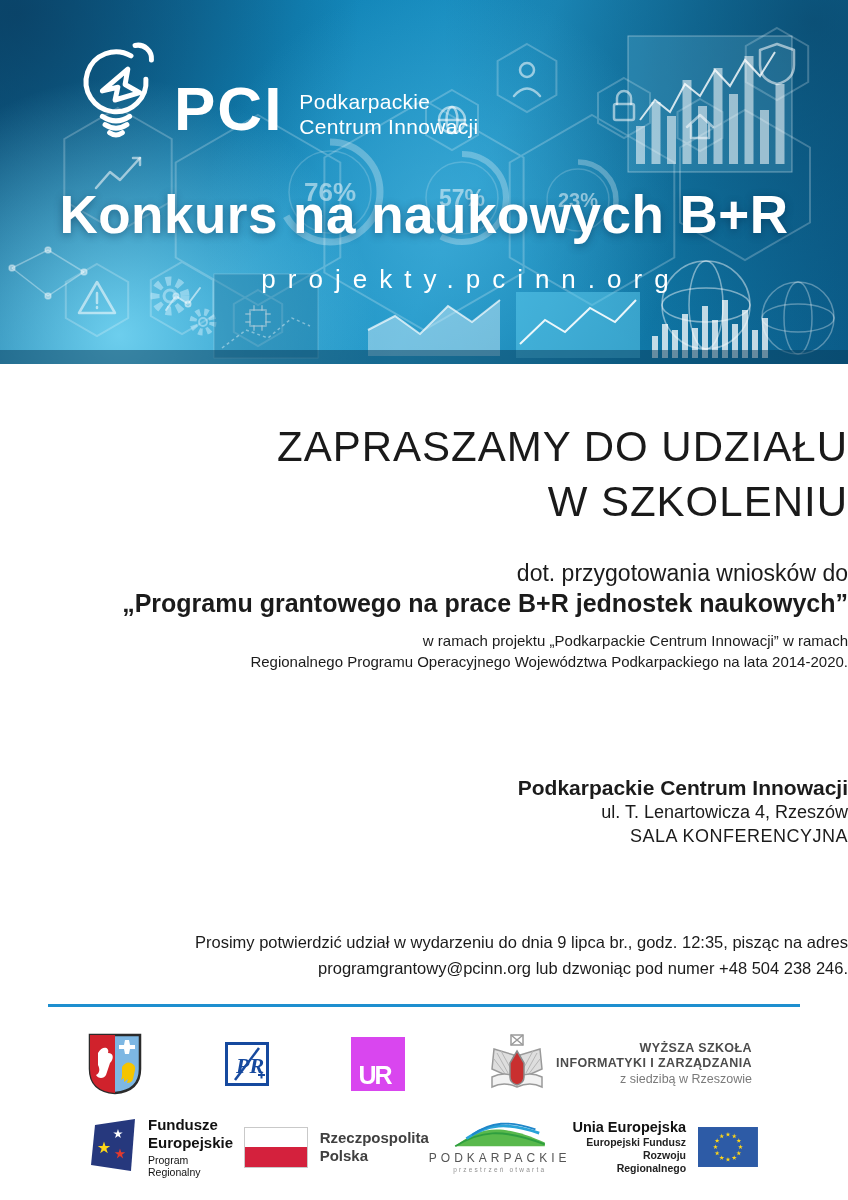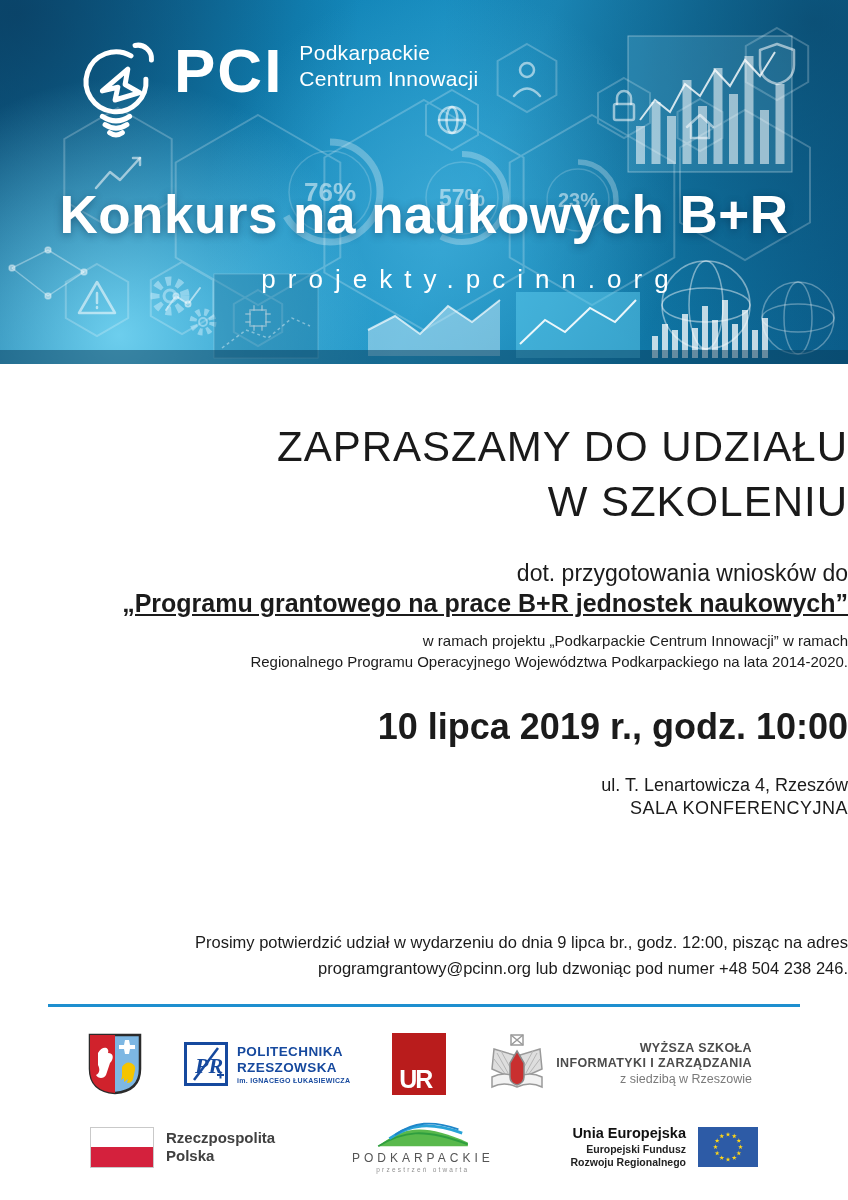--- a/index.html
+++ b/index.html
@@ -10,54 +10,54 @@
   .hero{
     position:absolute;left:0;top:0;width:848px;height:364px;overflow:hidden;
     background:
       radial-gradient(circle at 14% 92%, rgba(125,220,248,.85), rgba(125,220,248,0) 32%),
       radial-gradient(circle at 52% 60%, rgba(80,185,225,.5), rgba(80,185,225,0) 48%),
       radial-gradient(circle at 96% 6%, rgba(8,50,82,.55), rgba(8,50,82,0) 42%),
       radial-gradient(circle at 2% 4%, rgba(8,50,82,.6), rgba(8,50,82,0) 38%),
       linear-gradient(115deg,#0d5c88 0%,#1183b6 30%,#1d94c6 55%,#1079a8 78%,#0b5e8c 100%);
   }
   .hero-deco{position:absolute;left:0;top:0;width:848px;height:364px;}
-  .brand{position:absolute;left:74px;top:40px;display:flex;align-items:flex-start;color:#fff;}
+  .brand{position:absolute;left:74px;top:40px;display:flex;align-items:flex-end;color:#fff;}
   .brand-icon{width:84px;height:100px;margin-right:16px;}
   .brand-acronym{font-size:62px;font-weight:600;letter-spacing:2px;line-height:1;margin-right:16px;}
   .brand-name{font-size:21px;font-weight:300;line-height:1.22;letter-spacing:.3px;}
   .hero-title{position:absolute;top:188px;left:0;width:100%;text-align:center;color:#fff;
     font-size:53px;font-weight:800;letter-spacing:.5px;line-height:1;
     text-shadow:0 2px 8px rgba(0,40,70,.45);}
   .hero-url{position:absolute;top:264px;left:0;width:100%;text-align:center;color:#fff;
     font-size:26px;font-weight:400;letter-spacing:12px;text-indent:6px;padding-left:44px;}
 
   
   .centered{position:absolute;left:0;width:100%;text-align:right;}
   .heading{top:420px;font-size:42px;font-weight:400;letter-spacing:1px;line-height:1.3;color:#1a1a1a;}
   .sub{top:560px;font-size:23px;}
-  .program{top:589px;font-size:25px;font-weight:700;text-decoration:underline;}
+  .program{top:589px;font-size:25px;font-weight:700;}
   .context{top:631px;font-size:15px;line-height:1.38;}
   .datetime{top:706px;font-size:36px;font-weight:700;}
   .venue{top:774px;line-height:1.3;}
   .venue-name{font-size:21px;font-weight:700;}
   .venue-address{font-size:18px;}
   .venue-room{font-size:18px;letter-spacing:.5px;}
   .rsvp{top:930px;font-size:16.5px;line-height:1.55;}
 
   .divider{position:absolute;top:1004px;left:48px;width:752px;height:3px;background:#1e8fcf;}
 
   
   .logo-row{position:absolute;left:0;width:848px;display:flex;justify-content:space-between;align-items:center;}
   .row1{top:1028px;height:72px;padding:0 96px 0 88px;box-sizing:border-box;}
   .row2{top:1112px;height:70px;padding:0 90px;box-sizing:border-box;}
   .partner{display:flex;align-items:center;}
   .pr-text{margin-left:9px;color:#16499e;text-align:left;}
   .pr-l1,.pr-l2{font-size:13.5px;font-weight:700;letter-spacing:.4px;line-height:1.15;}
   .pr-l3{font-size:7px;font-weight:700;letter-spacing:.3px;margin-top:2px;}
-  .ur-box{width:54px;height:62px;background:#b91c1c;display:flex;align-items:flex-end;justify-content:flex-start;padding:4px 0 6px 7px;box-sizing:border-box;}
+  .ur-box{width:54px;height:54px;background:#d946ef;display:flex;align-items:flex-end;justify-content:flex-start;padding:4px 0 6px 7px;box-sizing:border-box;}
   .ur-box span{color:#fff;font-size:25px;font-weight:700;letter-spacing:-2px;line-height:.8;}
   .wsiiz-text{margin-left:10px;text-align:right;}
   .wsiiz-l1,.wsiiz-l2{font-size:12.5px;font-weight:700;color:#4c4c4c;letter-spacing:.4px;line-height:1.25;}
   .wsiiz-l3{font-size:12.5px;color:#7a7a7a;line-height:1.25;}
   .fe-text{margin-left:10px;text-align:left;color:#111;}
   .fe-l1,.fe-l2{font-size:15px;font-weight:700;line-height:1.15;}
   .fe-l3{font-size:10.5px;margin-top:3px;}
   .pl-flag{width:64px;height:41px;border:1px solid #c9c9c9;box-sizing:border-box;background:#fff;}
   .pl-flag-inner{display:flex;flex-direction:column;width:100%;height:100%;}
   .pl-flag-inner .w{flex:1;background:#fff;}
@@ -249,29 +249,29 @@
   </div>
 
   <div class="centered sub">dot. przygotowania wniosków do</div>
   <div class="centered program">„Programu grantowego na prace B+R jednostek naukowych”</div>
 
   <div class="centered context">
     <div>w ramach projektu „Podkarpackie Centrum Innowacji” w ramach</div>
     <div>Regionalnego Programu Operacyjnego Województwa Podkarpackiego na lata 2014-2020.</div>
   </div>
 
-  <div class="centered datetime">10 lipca 2019 r., godz. 10:00</div>
 
   <div class="centered venue">
+    <div class="venue-name">Podkarpackie Centrum Innowacji</div>
     <div class="venue-address">ul. T. Lenartowicza 4, Rzeszów</div>
     <div class="venue-room">SALA KONFERENCYJNA</div>
   </div>
 
   <div class="centered rsvp">
-    <div>Prosimy potwierdzić udział w wydarzeniu do dnia 9 lipca br., godz. 12:00, pisząc na adres</div>
+    <div>Prosimy potwierdzić udział w wydarzeniu do dnia 9 lipca br., godz. 12:35, pisząc na adres</div>
     <div>programgrantowy@pcinn.org lub dzwoniąc pod numer +48 504 238 246.</div>
   </div>
 
   <div class="divider"></div>
 
   <div class="logo-row row1">
 
     <div class="partner">
       <svg width="54" height="62" viewBox="0 0 54 62">
         <path d="M2,2 H52 V36 Q52,58 27,60 Q2,58 2,36 Z" fill="#7db7e3" stroke="#2b2b2b" stroke-width="2.5"></path>
@@ -282,25 +282,20 @@
       </svg>
     </div>
 
     <div class="partner">
       <svg width="44" height="44" viewBox="0 0 44 44">
         <rect x="1.5" y="1.5" width="41" height="41" fill="#ffffff" stroke="#16499e" stroke-width="3"></rect>
         <line x1="10" y1="38" x2="34" y2="6" stroke="#16499e" stroke-width="2.5"></line>
         <text x="11" y="31" font-size="22" font-weight="700" font-style="italic" font-family="Liberation Serif, DejaVu Serif, serif" fill="#16499e">PR</text>
         <path d="M33,33 h7 M36.5,29.5 v7" stroke="#16499e" stroke-width="2"></path>
       </svg>
-      <div class="pr-text">
-        <div class="pr-l1">POLITECHNIKA</div>
-        <div class="pr-l2">RZESZOWSKA</div>
-        <div class="pr-l3">im. IGNACEGO ŁUKASIEWICZA</div>
-      </div>
     </div>
 
     <div class="partner">
       <div class="ur-box">
         <span>UR</span>
       </div>
     </div>
 
     <div class="partner">
       <svg width="58" height="62" viewBox="0 0 58 62">
@@ -318,20 +313,36 @@
       <div class="wsiiz-text">
         <div class="wsiiz-l1">WYŻSZA SZKOŁA</div>
         <div class="wsiiz-l2">INFORMATYKI I ZARZĄDZANIA</div>
         <div class="wsiiz-l3">z siedzibą w Rzeszowie</div>
       </div>
     </div>
   </div>
 
   <div class="logo-row row2">
 
+    <div class="partner">
+      <svg width="48" height="58" viewBox="0 0 48 58">
+        <defs>
+          <polygon id="st" points="0,-1 0.2245,-0.309 0.951,-0.309 0.3633,0.118 0.5878,0.809 0,0.382 -0.5878,0.809 -0.3633,0.118 -0.951,-0.309 -0.2245,-0.309"></polygon>
+        </defs>
+        <polygon points="5,7 45,1 41,53 1,47" fill="#26387d"></polygon>
+        <use href="#st" transform="translate(28,16) scale(5)" fill="#ffffff"></use>
+        <use href="#st" transform="translate(14,30) scale(6.5)" fill="#ffd617"></use>
+        <use href="#st" transform="translate(30,36) scale(5.5)" fill="#e23a2e"></use>
+      </svg>
+      <div class="fe-text">
+        <div class="fe-l1">Fundusze</div>
+        <div class="fe-l2">Europejskie</div>
+        <div class="fe-l3">Program Regionalny</div>
+      </div>
+    </div>
 
     <div class="partner">
       <div class="pl-flag">
         <div class="pl-flag-inner">
           <div class="w"></div>
           <div class="r"></div>
         </div>
       </div>
       <div class="pl-text">
         <div class="pl-l1">Rzeczpospolita</div>

